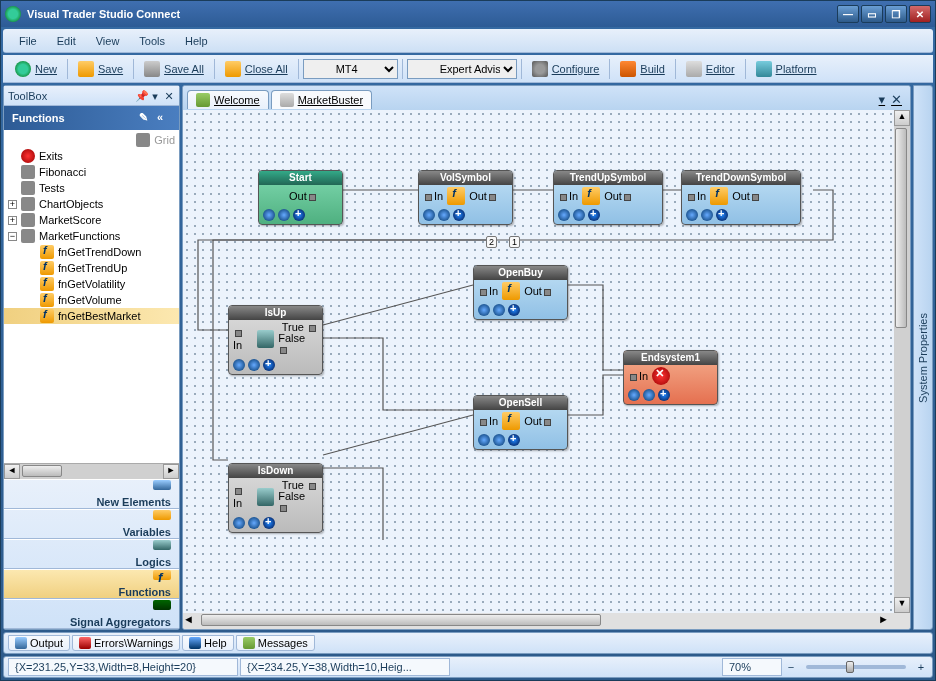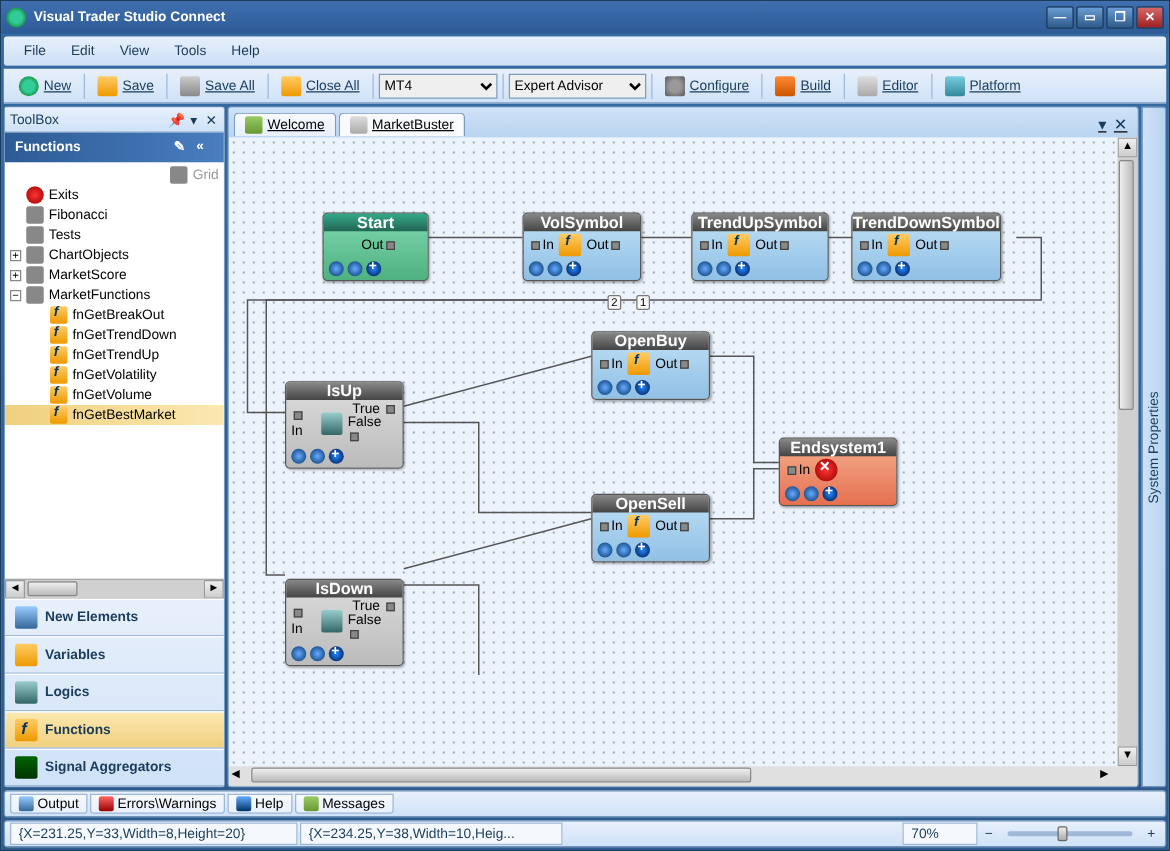--- a/index.html
+++ b/index.html
@@ -11,21 +11,21 @@
 .titlebar .winbtns { display: flex; gap: 2px; }
 .titlebar .winbtns div { width: 22px; height: 18px; background: linear-gradient(to bottom, #6a9ed4, #2d5a8a); border: 1px solid #1a3c5a; border-radius: 2px; display: flex; align-items: center; justify-content: center; color: #fff; font-size: 10px; cursor: pointer; }
 .titlebar .winbtns .close { background: linear-gradient(to bottom, #d46a6a, #a02020); }
 .menubar { height: 24px; background: linear-gradient(to bottom, #e8f0fb 0%, #cde0f5 100%); display: flex; align-items: center; padding: 0 8px; gap: 4px; border-bottom: 1px solid #a0b8d8; margin: 2px; border-radius: 3px; }
 .menubar span { padding: 2px 8px; color: #1a3c5a; cursor: pointer; }
 .toolbar { height: 28px; background: linear-gradient(to bottom, #e8f0fb 0%, #cfe2f8 100%); display: flex; align-items: center; padding: 0 6px; gap: 2px; border-bottom: 1px solid #a0b8d8; margin: 0 2px; border-radius: 0; }
 .toolbar .btn { display: flex; align-items: center; gap: 4px; padding: 2px 6px; cursor: pointer; color: #1a3c5a; border-radius: 2px; }
 .toolbar .btn span.u { text-decoration: underline; }
 .toolbar .sep { width: 1px; height: 20px; background: #a0b8d8; margin: 0 2px; }
 .toolbar .icn { width: 16px; height: 16px; display: inline-block; }
-.toolbar select { font-size: 11px; height: 20px; border: 1px solid #7a9cc0; }
+.toolbar select { font-size: 11px; height: 20px; border: 1px solid #7a9cc0; padding-left: 28px; }
 .icn.globe { background: radial-gradient(circle, #3c9 40%, #060 100%); border-radius: 50%; }
 .icn.folder { background: linear-gradient(to bottom, #fc6, #e90); border-radius: 2px; }
 .icn.saveall { background: linear-gradient(to bottom, #ccc, #888); border-radius: 2px; }
 .icn.closeall { background: linear-gradient(to bottom, #fc6, #e90); border-radius: 2px; position: relative; }
 .icn.gear { background: radial-gradient(circle, #999 40%, #555 100%); border-radius: 2px; }
 .icn.build { background: linear-gradient(to bottom, #f83, #c50); border-radius: 2px; }
 .icn.editor { background: linear-gradient(to bottom, #ddd, #aaa); border-radius: 2px; }
 .icn.platform { background: linear-gradient(to bottom, #7cd, #389); border-radius: 2px; }
 .body { flex: 1; display: flex; margin: 2px; gap: 2px; overflow: hidden; }
 .toolbox { width: 177px; display: flex; flex-direction: column; background: #e8f0fb; border: 1px solid #7a9cc0; border-radius: 3px; }
@@ -43,21 +43,21 @@
 .tree-item .exp { width: 9px; height: 9px; border: 1px solid #888; text-align: center; line-height: 7px; font-size: 9px; margin-right: 4px; }
 .ticn.fx { background: linear-gradient(to bottom, #fc6, #e90); border-radius: 2px; position: relative; }
 .ticn.fx::after { content: "f"; position: absolute; left: 3px; top: -1px; font-style: italic; font-weight: bold; color: #036; }
 .ticn.exit { background: radial-gradient(circle, #f33, #900); border-radius: 50%; }
 .ticn.generic { background: #888; border-radius: 2px; }
 .hscroll { height: 16px; background: #e0e0e0; border-top: 1px solid #aaa; display: flex; }
 .hscroll .arrow { width: 16px; background: linear-gradient(to bottom, #f0f0f0, #ccc); border: 1px solid #999; text-align: center; cursor: pointer; font-size: 9px; }
 .hscroll .track { flex: 1; background: #d0d0d0; position: relative; }
 .hscroll .thumb { position: absolute; left: 2px; top: 1px; width: 40px; height: 12px; background: linear-gradient(to bottom, #eee, #bbb); border: 1px solid #888; border-radius: 2px; }
 .categories { background: linear-gradient(to bottom, #e8f0fb, #cfe2f8); }
-.cat { height: 30px; display: flex; align-items: center; padding: 0 8px; gap: 6px; border-top: 1px solid #fff; border-bottom: 1px solid #a0b8d8; cursor: pointer; font-weight: bold; color: #1a3c5a; }
+.cat { height: 30px; display: flex; align-items: flex-end; padding: 0 8px; gap: 6px; border-top: 1px solid #fff; border-bottom: 1px solid #a0b8d8; cursor: pointer; font-weight: bold; color: #1a3c5a; flex-direction: column; }
 .cat.selected { background: linear-gradient(to bottom, #fce8b0, #f0d080); }
 .cat .cicn { width: 18px; height: 18px; border-radius: 2px; }
 .cicn.new { background: linear-gradient(to bottom, #9cf, #369); position: relative; }
 .cicn.var { background: linear-gradient(to bottom, #fc6, #e90); }
 .cicn.logic { background: linear-gradient(to bottom, #9cc, #366); }
 .cicn.func { background: linear-gradient(to bottom, #fc6, #e90); position: relative; }
 .cicn.func::after { content: "f"; position: absolute; left: 5px; top: 0; font-style: italic; color: #036; font-size: 13px; }
 .cicn.sig { background: linear-gradient(to bottom, #060, #030); }
 .main { flex: 1; display: flex; flex-direction: column; background: #cfe2f8; border: 1px solid #7a9cc0; border-radius: 3px; overflow: hidden; }
 .tabs { height: 24px; display: flex; align-items: center; padding: 2px 4px 0 4px; gap: 2px; background: linear-gradient(to bottom, #cfe2f8, #b8d4f0); text-decoration: underline; }
@@ -67,21 +67,21 @@
 .tabs .spacer { flex: 1; }
 .tabs .tab-close { cursor: pointer; color: #1a3c5a; font-size: 13px; margin-right: 4px; }
 .canvas-wrap { flex: 1; display: flex; background: #f0f0f0; overflow: hidden; position: relative; }
 .canvas { flex: 1; background-color: #ecf3fc; background-image: radial-gradient(#9ab 1px, transparent 1px); background-size: 8px 8px; position: relative; overflow: hidden; }
 .vscroll { width: 16px; background: #e0e0e0; display: flex; flex-direction: column; }
 .vscroll .arrow { height: 16px; background: linear-gradient(to bottom, #f0f0f0, #ccc); border: 1px solid #999; text-align: center; font-size: 9px; cursor: pointer; }
 .vscroll .track { flex: 1; background: #d0d0d0; position: relative; }
 .vscroll .thumb { position: absolute; left: 1px; top: 2px; width: 12px; height: 200px; background: linear-gradient(to right, #eee, #bbb); border: 1px solid #888; border-radius: 2px; }
 .hscroll2 { height: 16px; display: flex; background: #e0e0e0; }
 .node { position: absolute; border: 1px solid #555; border-radius: 4px; box-shadow: 1px 1px 2px rgba(0,0,0,.3); }
-.node-hdr { height: 14px; background: linear-gradient(to bottom, #888, #444); color: #fff; font-size: 13px; font-weight: bold; text-align: center; border-radius: 3px 3px 0 0; line-height: 13px; }
+.node-hdr { height: 14px; background: linear-gradient(to bottom, #888, #444); color: #fff; font-size: 10px; font-weight: bold; text-align: center; border-radius: 3px 3px 0 0; line-height: 13px; }
 .node-body { padding: 2px 4px; display: flex; align-items: center; font-size: 9px; }
 .node-body .mid { width: 18px; height: 18px; margin: 0 4px; border-radius: 2px; }
 .node-foot { display: flex; gap: 3px; padding: 2px 4px 3px 4px; }
 .node-foot .nf { width: 12px; height: 12px; border-radius: 50%; }
 .nf.q { background: radial-gradient(circle, #6af, #036); }
 .nf.i { background: radial-gradient(circle, #6af, #036); }
 .nf.plus { background: radial-gradient(circle, #28f, #014); position: relative; }
 .nf.plus::after { content:"+"; color:#fff; position:absolute; left:2px; top:-2px; font-size:11px; font-weight:bold; }
 .node.start { background: linear-gradient(to bottom, #7fd9b0, #4fb080); }
 .node.start .node-hdr { background: linear-gradient(to bottom, #3a8, #265); }
@@ -218,24 +218,20 @@
             <span class="ticn generic"></span>
             <span>MarketScore</span>
           </div>
           <div class="tree-item">
             <span class="exp">−</span>
             <span class="ticn generic"></span>
             <span>MarketFunctions</span>
           </div>
           <div class="tree-item indent2">
             <span class="ticn fx"></span>
-            <span>fnGetBreakOut</span>
-          </div>
-          <div class="tree-item indent2">
-            <span class="ticn fx"></span>
             <span>fnGetTrendDown</span>
           </div>
           <div class="tree-item indent2">
             <span class="ticn fx"></span>
             <span>fnGetTrendUp</span>
           </div>
           <div class="tree-item indent2">
             <span class="ticn fx"></span>
             <span>fnGetVolatility</span>
           </div>

